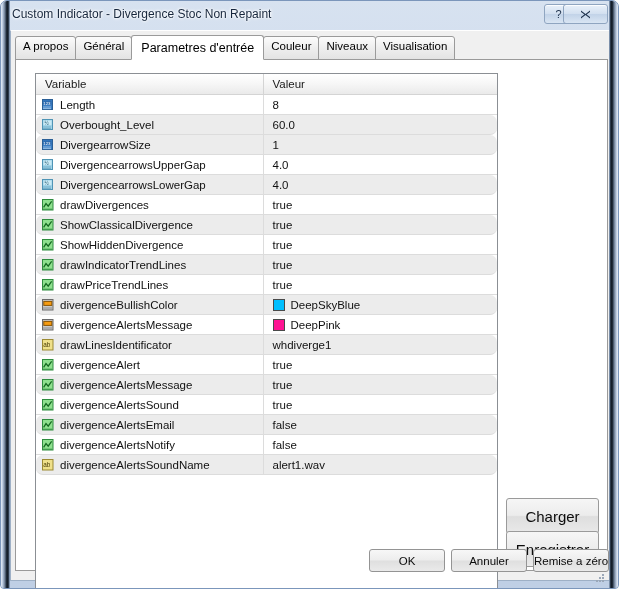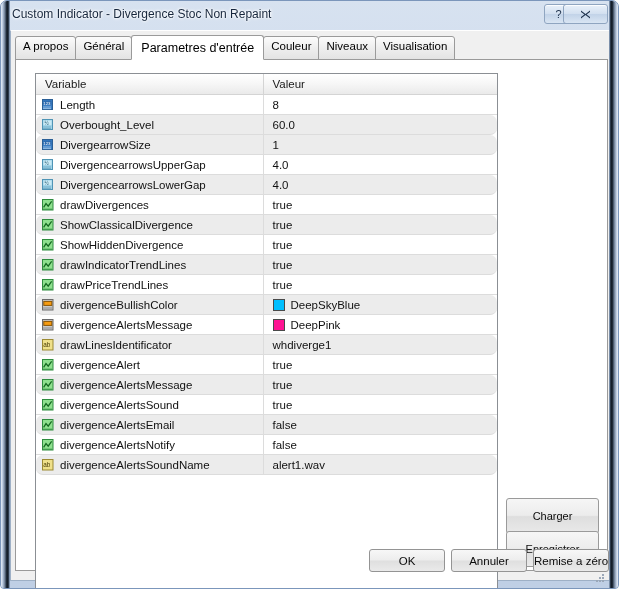--- a/index.html
+++ b/index.html
@@ -196,21 +196,21 @@
   .ticon svg { display: block; }
 
   
   .sidebtn {
     position: absolute;
     left: 495px;
     width: 93px; height: 36px;
     background: linear-gradient(180deg, #f6f6f6 0%, #ececec 48%, #dedede 52%, #e9e9e9 100%);
     border: 1px solid #9a9a9a;
     border-radius: 3px;
-    font-size: 11px;
+    font-size: 15px;
     color: #0c0c0c;
     display: flex; align-items: center; justify-content: center;
     white-space: nowrap;
   }
   #btn-charger     { top: 467px; }
   #btn-enregistrer { top: 500px; }
 
   
   .botbtn {
     position: absolute;

